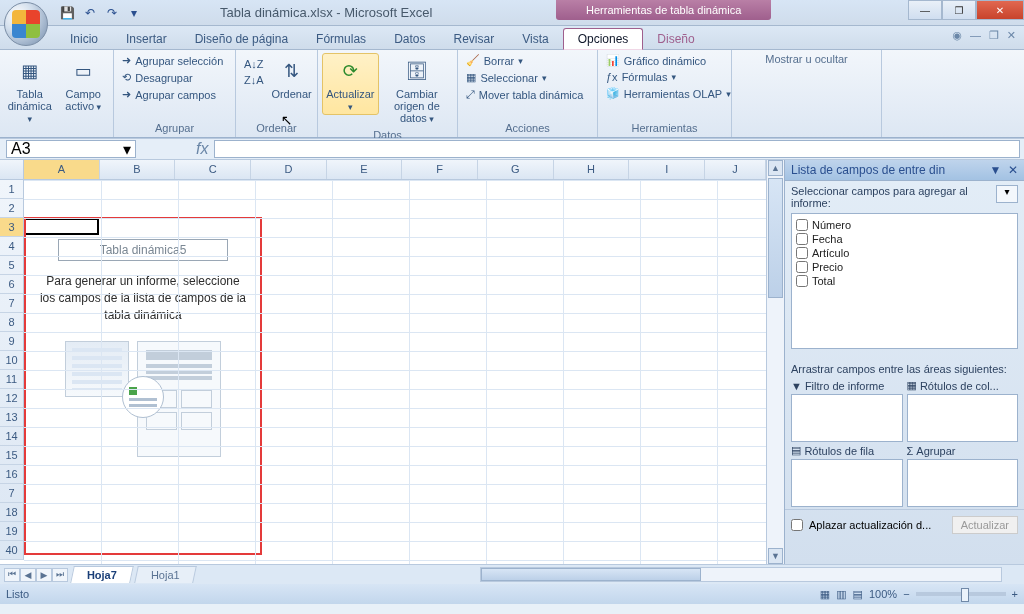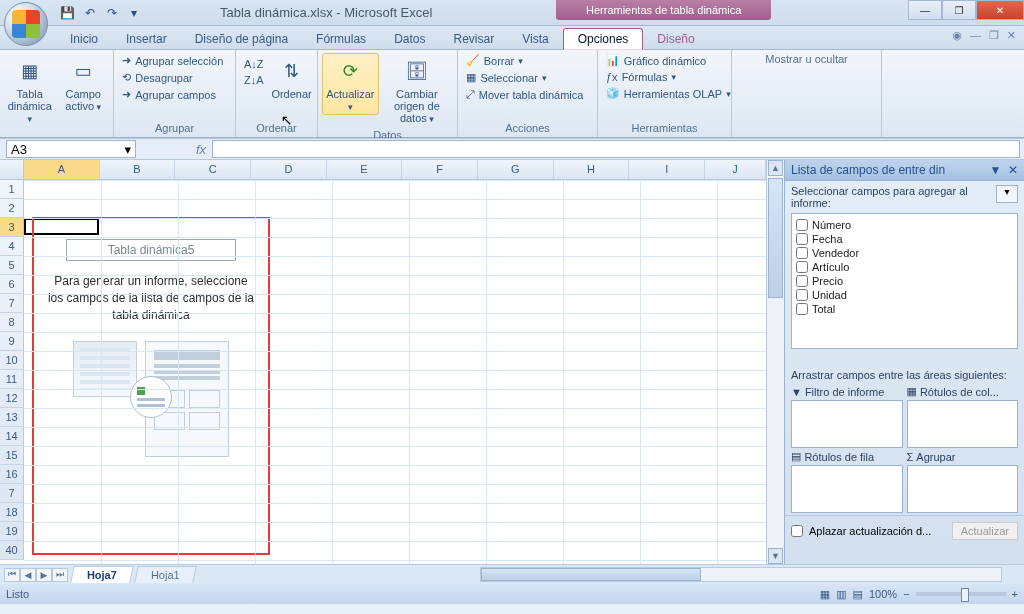--- a/index.html
+++ b/index.html
@@ -35,22 +35,22 @@
   .bigbtn.highlight { background:linear-gradient(#fff1c7,#ffe6a0); border:1px solid #e4c367;}
   .ico32 { width:30px; height:30px; display:flex; align-items:center; justify-content:center; font-size:18px; }
   .smbtn { display:flex; align-items:center; gap:4px; font-size:11px; color:#34567f; padding:1px 4px; white-space:nowrap; }
   .vstack { display:flex; flex-direction:column; gap:2px; }
   .chip { background:linear-gradient(#ffe9a1,#ffd873); border:1px solid #d3a63e; border-radius:2px; padding:1px 6px 1px 22px; font-size:11px; color:#4b3a07; position:relative; display:block; margin-bottom:2px; white-space:nowrap;}
   .chip::before { content:""; position:absolute; left:3px; top:2px; width:14px; height:12px; background:#cfe3f9; border:1px solid #6b93c4;}
   .chip.active{ background:linear-gradient(#fff6d8,#ffe9a1); }
 
   
   .nameboxrow { height:22px; background:#e5eef8; display:flex; align-items:center; border-bottom:1px solid #b8c9de; border-top:1px solid #b8c9de; position:relative; padding-left:6px;}
-  .namebox { width:130px; height:18px; background:#fff; border:1px solid #9cb2cd; font-size:13px; padding:0 4px; display:flex; align-items:center;}
-  .fx-lbl { margin-left:60px; font-style:italic; color:#6b87a8; font-size:13px;}
+  .namebox { width:130px; height:18px; background:#fff; border:1px solid #9cb2cd; font-size:16px; padding:0 4px; display:flex; align-items:center;}
+  .fx-lbl { margin-left:60px; font-style:italic; color:#6b87a8; font-size:16px;}
   .formula-bar { flex:1; height:18px; margin-left:6px; margin-right:4px; background:#fff; border:1px solid #9cb2cd;}
 
   
   .workarea { display:flex; height:404px; }
   .sheet { flex:1; background:#fff; position:relative; overflow:hidden; }
   .colhdrs { display:flex; height:20px; background:linear-gradient(#f0f5fb,#dbe6f3); border-bottom:1px solid #b8c9de; margin-left:24px;}
   .colhdr { border-right:1px solid #c6d4e5; font-size:11px; color:#3b5a82; text-align:center; line-height:19px; }
   .colhdr.active { background:#f9da8b; }
   .rowhdrs { position:absolute; left:0; top:20px; width:24px; background:linear-gradient(#f0f5fb,#dbe6f3); }
   .rowhdr { height:19px; border-bottom:1px solid #c6d4e5; border-right:1px solid #b8c9de; font-size:11px; color:#3b5a82; text-align:center; line-height:18px; }
@@ -70,21 +70,21 @@
   .illus-form { width:84px; height:116px; border:1px solid #c2cedb; background:#f6f9fc; position:relative;}
   .illus-circle { position:absolute; left:-16px; top:34px; width:42px; height:42px; border-radius:50%; background:#fff; border:1px solid #b0c0d2; display:flex; flex-direction:column; justify-content:center; gap:3px; padding:6px;}
   .illus-circle .line { height:3px; background:#b0c0d2;}
   .illus-circle .chk { width:8px; height:8px; background:#4aa34a;}
 
   
   .fieldpanel { width:240px; background:linear-gradient(#e3edf7,#d2dfee); border-left:1px solid #9cb2cd; display:flex; flex-direction:column; font-size:11px;}
   .fp-title { background:linear-gradient(#bfd4ec,#a3c2e3); padding:3px 6px; font-size:12px; color:#2a4f8f; display:flex; align-items:center; justify-content:space-between; border-bottom:1px solid #9cb2cd;}
   .fp-title .cls { cursor:pointer; }
   .fp-sel { padding:4px 6px 2px; color:#2d4260;}
-  .fp-fields { background:#fff; margin:2px 6px 18px; border:1px solid #9cb2cd; height:136px; padding:4px; overflow:auto;}
+  .fp-fields { background:#fff; margin:2px 6px 12px; border:1px solid #9cb2cd; height:136px; padding:4px; overflow:auto;}
   .fp-fields label { display:flex; align-items:center; gap:4px; padding:1px 0; font-size:11px; color:#222;}
   .fp-fields input { width:12px; height:12px;}
   .fp-areas-lbl { padding:2px 6px; color:#2d4260;}
   .fp-areas { display:grid; grid-template-columns:1fr 1fr; grid-template-rows:auto 48px auto 48px; gap:2px 4px; padding:2px 6px;}
   .area-lbl { font-size:11px; color:#2d4260; display:flex; align-items:center; gap:3px; white-space:nowrap; overflow:hidden; text-overflow:ellipsis;}
   .area-box { background:#fff; border:1px solid #9cb2cd; }
   .fp-footer { display:flex; align-items:center; gap:6px; padding:6px; border-top:1px solid #b8c9de;}
   .fp-footer input { width:12px; height:12px;}
   .fp-footer .upd { margin-left:auto; padding:2px 8px; border:1px solid #ccc; background:#f0f0f0; color:#999; font-size:11px;}
 
@@ -298,21 +298,21 @@
         <div class="rowhdr">14</div>
         <div class="rowhdr">15</div>
         <div class="rowhdr">16</div>
         <div class="rowhdr">7</div>
         <div class="rowhdr">18</div>
         <div class="rowhdr">19</div>
         <div class="rowhdr">40</div>
       </div>
     <div class="cells" id="cells">
       <div class="sel-cell" style="left:0px; top:38px; width:75px; height:17px;"></div>
-      <div class="pivot-placeholder" style="left:8px; top:37px;">
+      <div class="pivot-placeholder" style="left:0; top:37px;">
         <div class="pivot-title-box">Tabla dinámica5</div>
         <div class="pivot-msg">Para generar un informe, seleccione los campos de la lista de campos de la tabla dinámica</div>
         <div class="pivot-illus">
           <div class="illus-tbl"></div>
           <div class="illus-form">
             <div style="height:10px; margin:8px 8px 4px; background:#c2cedb;"></div>
             <div style="height:4px; margin:2px 8px; background:#c2cedb;"></div>
             <div style="height:4px; margin:2px 8px; background:#c2cedb;"></div>
             <div style="height:4px; margin:2px 8px; background:#c2cedb;"></div>
             <div style="display:grid; grid-template-columns:1fr 1fr; gap:4px; margin:10px 8px;">
@@ -381,33 +381,25 @@
         <label>
           <input type="checkbox" style="">
           <span>Número</span>
         </label>
         <label>
           <input type="checkbox" style="">
           <span>Fecha</span>
         </label>
         <label>
           <input type="checkbox" style="">
-          <span>Vendedor</span>
-        </label>
-        <label>
-          <input type="checkbox" style="">
           <span>Artículo</span>
         </label>
         <label>
           <input type="checkbox" style="">
           <span>Precio</span>
-        </label>
-        <label>
-          <input type="checkbox" style="">
-          <span>Unidad</span>
         </label>
         <label>
           <input type="checkbox" style="">
           <span>Total</span>
         </label>
       </div>
     <div class="fp-areas-lbl">Arrastrar campos entre las áreas siguientes:</div>
     <div class="fp-areas">
       <div class="area-lbl">
           <span>▼</span>

